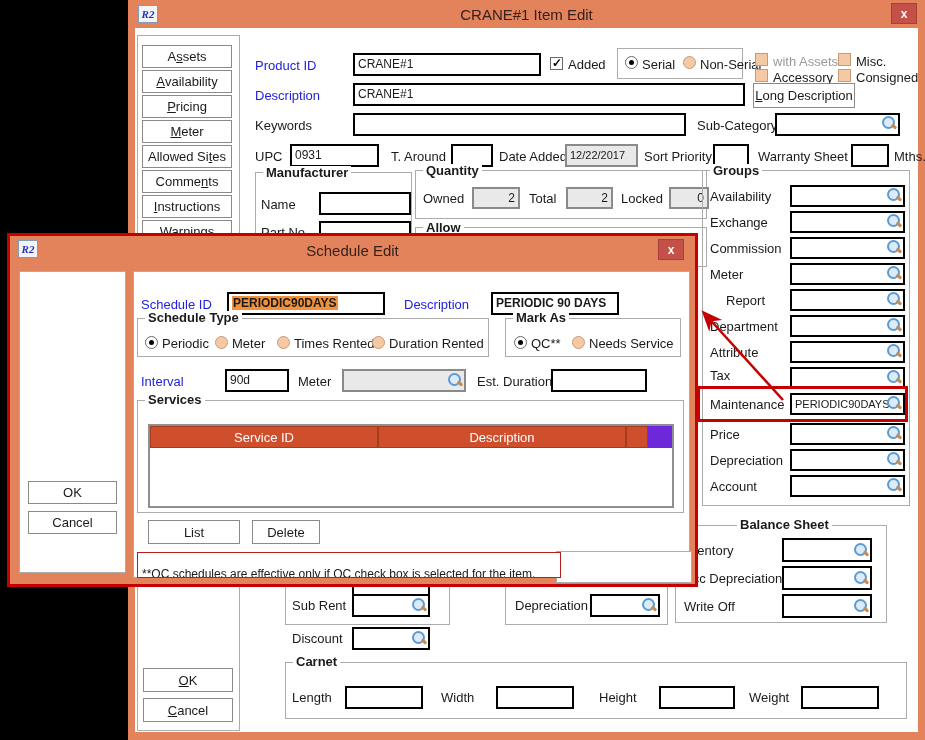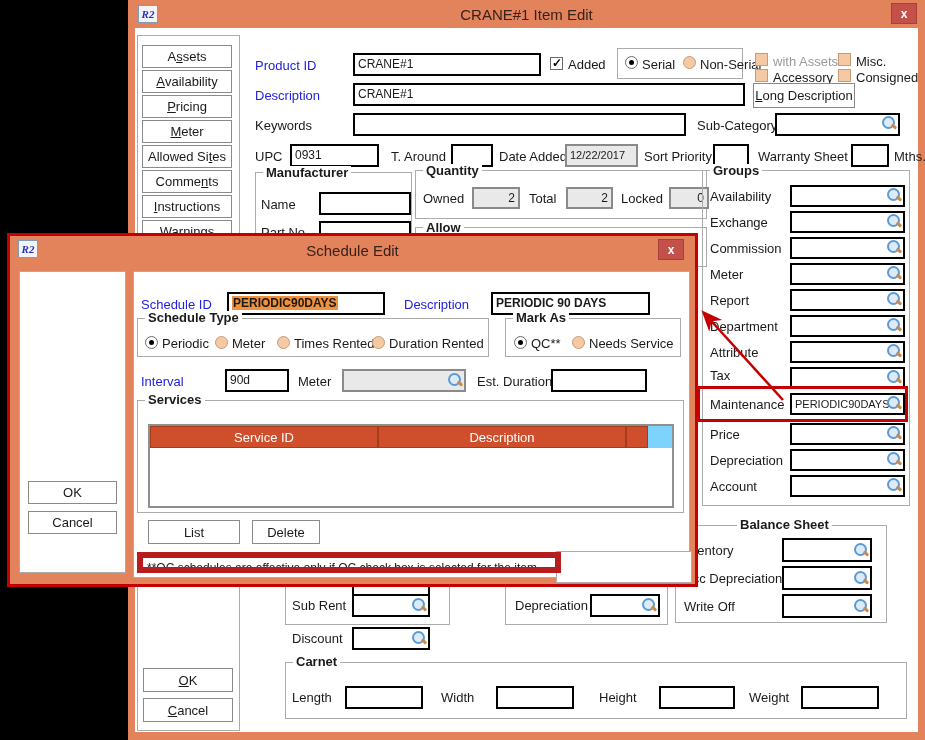--- a/index.html
+++ b/index.html
@@ -29,24 +29,24 @@
   .ckb{position:absolute;width:13px;height:13px;background:#f5c9a4;border:1px solid #c89b77}
   .ckb.on{background:#fff;border:1px solid #6a6a6a}
   .ckb.on::after{content:"\2713";position:absolute;left:1px;top:-2px;font-size:12px;font-weight:bold;color:#000}
   .radio{position:absolute;width:13px;height:13px;border-radius:50%;background:#f5c9a4;border:1px solid #c89b77}
   .radio.sel{background:#fff;border:1px solid #6a6a6a}
   .radio.sel::after{content:"";position:absolute;left:3px;top:3px;width:5px;height:5px;border-radius:50%;background:#000}
   .mag{position:absolute;width:16px;height:16px}
   .mag::before{content:"";position:absolute;left:1px;top:1px;width:9px;height:9px;border:2px solid #5b9bd5;border-radius:50%;background:#dcebf7}
   .mag::after{content:"";position:absolute;left:10px;top:10px;width:6px;height:3px;background:#c98a4b;transform:rotate(45deg);border-radius:1px}
   .hl{background:#f0913b;font-weight:bold;padding:0 1px}
-  .thead{position:absolute;left:0;top:0;right:0;height:22px;display:flex;background:#7dd3fc}
+  .thead{position:absolute;left:0;top:0;right:0;height:22px;display:flex;background:#6d28d9}
   .thcell{height:22px;background:#cf4f2c;border:1px solid #a53c1c;color:#fff;display:flex;align-items:center;justify-content:center;font-size:13px}
   .tbl{position:absolute;background:#fff;border:2px solid #8f8f8f}
-  .note{position:absolute;border:6px solid #b91c1c;background:#fff;font-size:12px;line-height:19px;padding:1px 4px;white-space:nowrap;overflow:hidden}
+  .note{position:absolute;border:1px solid #b91c1c;background:#fff;font-size:12px;line-height:19px;padding:12px 4px;white-space:nowrap;overflow:hidden}
   u{text-decoration:underline}
 </style>
 </head>
 <body>
 
 <div class="win" style="left:128px;top:0;width:797px;height:740px;z-index:1">
   <div class="titlebar">
     <div class="appicon" style="left:10px;top:5px">R2</div>
     <span>CRANE#1 Item Edit</span>
     <div class="closebtn" style="right:8px;top:3px">x</div>
@@ -133,21 +133,21 @@
     <span class="mag" style="left:751px;top:159px"></span>
     <div class="lbl" style="left:575px;top:187px">Exchange</div>
     <div class="fld" style="left:655px;top:183px;width:115px;height:22px"></div>
     <span class="mag" style="left:751px;top:185px"></span>
     <div class="lbl" style="left:575px;top:213px">Commission</div>
     <div class="fld" style="left:655px;top:209px;width:115px;height:22px"></div>
     <span class="mag" style="left:751px;top:211px"></span>
     <div class="lbl" style="left:575px;top:239px">Meter</div>
     <div class="fld" style="left:655px;top:235px;width:115px;height:22px"></div>
     <span class="mag" style="left:751px;top:237px"></span>
-    <div class="lbl" style="left:575px;top:265px">Report</div>
+    <div class="lbl" style="left:591px;top:265px">Report</div>
     <div class="fld" style="left:655px;top:261px;width:115px;height:22px"></div>
     <span class="mag" style="left:751px;top:263px"></span>
     <div class="lbl" style="left:575px;top:291px">Department</div>
     <div class="fld" style="left:655px;top:287px;width:115px;height:22px"></div>
     <span class="mag" style="left:751px;top:289px"></span>
     <div class="lbl" style="left:575px;top:317px">Attribute</div>
     <div class="fld" style="left:655px;top:313px;width:115px;height:22px"></div>
     <span class="mag" style="left:751px;top:315px"></span>
     <div class="lbl" style="left:575px;top:340px">Tax</div>
     <div class="fld" style="left:655px;top:339px;width:115px;height:22px"></div>
@@ -214,21 +214,21 @@
   <div class="panel" style="left:9px;top:35px;width:107px;height:302px"></div>
   <div class="btn" style="left:18px;top:245px;width:89px;height:23px">OK</div>
   <div class="btn" style="left:18px;top:275px;width:89px;height:23px">Cancel</div>
 
   <div class="panel" style="left:123px;top:35px;width:557px;height:307px"></div>
   <div class="panel" style="left:546px;top:315px;width:136px;height:32px"></div>
 
   <div class="lbl blue" style="left:131px;top:61px">Schedule ID</div>
   <div class="fld" style="left:217px;top:56px;width:158px"><span class="hl">PERIODIC90DAYS</span></div>
   <div class="lbl blue" style="left:394px;top:61px">Description</div>
-  <div class="fld bold" style="left:481px;top:56px;width:159px">PERIODIC 90 DAYS</div>
+  <div class="fld bold" style="left:481px;top:56px;width:128px">PERIODIC 90 DAYS</div>
 
   <div class="grp" style="left:127px;top:82px;width:352px;height:39px;background:#fff"></div>
   <div class="grptitle" style="left:135px;top:75px">Schedule Type</div>
   <span class="radio sel" style="left:135px;top:100px"></span>
   <div class="lbl" style="left:152px;top:100px">Periodic</div>
   <span class="radio" style="left:205px;top:100px"></span>
   <div class="lbl" style="left:222px;top:100px">Meter</div>
   <span class="radio" style="left:267px;top:100px"></span>
   <div class="lbl" style="left:284px;top:100px">Times Rented</div>
   <span class="radio" style="left:362px;top:100px"></span>

